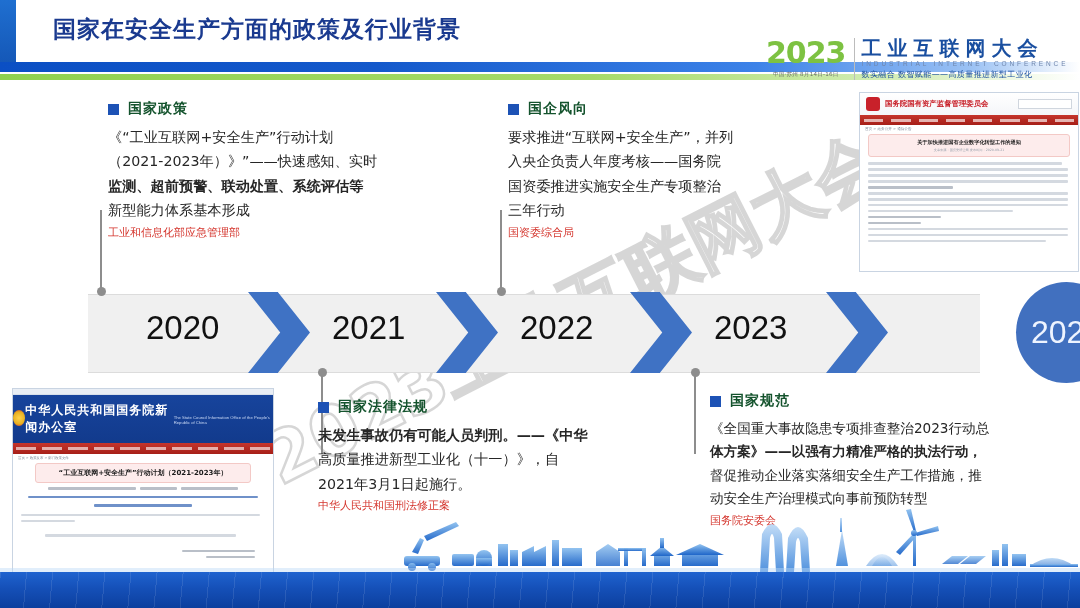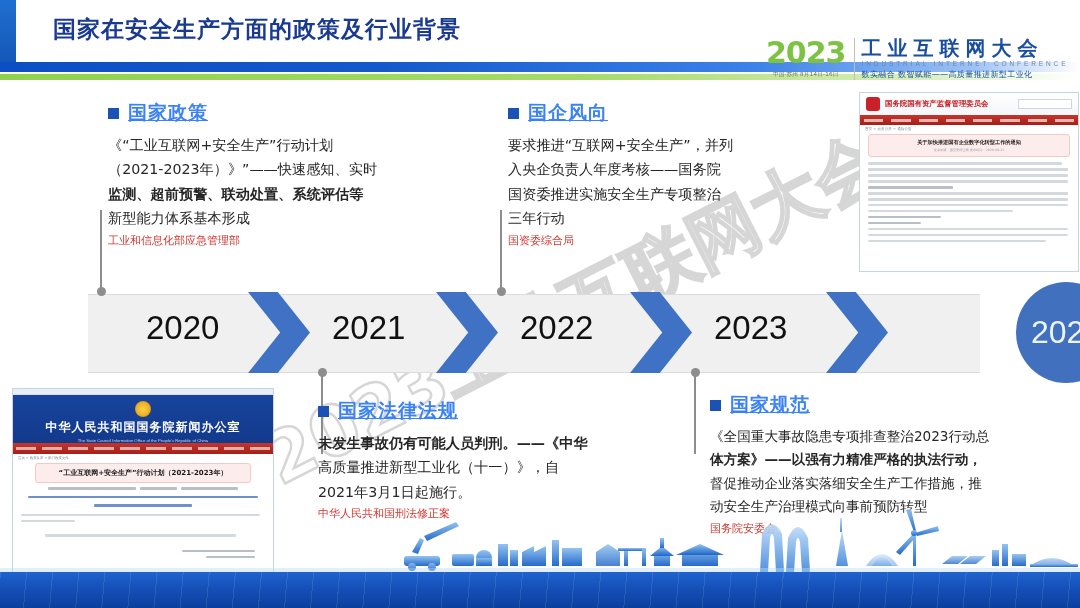--- a/index.html
+++ b/index.html
@@ -61,32 +61,32 @@
     font-family:"Liberation Sans","DejaVu Sans",sans-serif;}
 
   
   .pin{position:absolute;width:2px;background:#8d8d8d;}
   .pin-dot{position:absolute;width:9px;height:9px;border-radius:50%;background:#8d8d8d;left:-3.5px;}
 
   
   .blk{position:absolute;}
   .blk-head{display:flex;align-items:center;margin-bottom:7px;}
   .blk-sq{width:11px;height:11px;background:#1d52b5;margin-right:9px;}
-  .blk-title{font-size:19px;font-weight:bold;color:#3b82f6;letter-spacing:1px;
-    font-family:"DejaVu Sans","Liberation Sans",sans-serif;text-decoration:underline;}
+  .blk-title{font-size:14px;font-weight:bold;color:#14532d;letter-spacing:1px;
+    font-family:"DejaVu Sans","Liberation Sans",sans-serif;}
   .blk-body{font-size:14.2px;color:#262626;line-height:1.72;
     font-family:"DejaVu Sans","Liberation Sans",sans-serif;}
   .blk-src{font-size:11px;color:#d4342c;line-height:1.7;margin-top:1px;
     font-family:"DejaVu Sans","Liberation Sans",sans-serif;}
 
   
   .shot{position:absolute;background:#fff;border:1px solid #c9d4e2;overflow:hidden;}
   .sc-top{height:5px;background:#e9eef5;border-bottom:1px solid #d8e0ea;}
   .sc-blue{background:linear-gradient(180deg,#17449c 0%,#123a8c 100%);
-    display:flex;flex-direction:column;align-items:center;justify-content:flex-end;}
+    display:flex;flex-direction:row;align-items:center;justify-content:flex-end;}
   .sc-emblem{width:16px;height:16px;border-radius:50%;background:radial-gradient(circle,#ffd24a 0%,#e8b021 60%,#c8212a 100%);margin-bottom:2px;}
   .sc-cn{color:#fff;font-weight:bold;letter-spacing:1px;
     font-family:"DejaVu Sans","Liberation Sans",sans-serif;}
   .sc-en{color:#c9d8f5;font-family:"Liberation Sans",sans-serif;}
   .sc-nav{background:linear-gradient(180deg,#c5352c 0%,#a61f18 100%);display:flex;align-items:center;}
   .sc-nav i{flex:1;height:3px;background:rgba(255,255,255,.62);margin:0 3px;display:block;}
   .sc-crumb{font-size:3.4px;color:#7a8594;padding:2px 5px;
     font-family:"DejaVu Sans","Liberation Sans",sans-serif;}
   .sc-hl{margin:1px 8px 2px;background:#fdecec;border:1px solid #f3c9c6;border-radius:3px;
     padding:4px 2px;text-align:center;}

